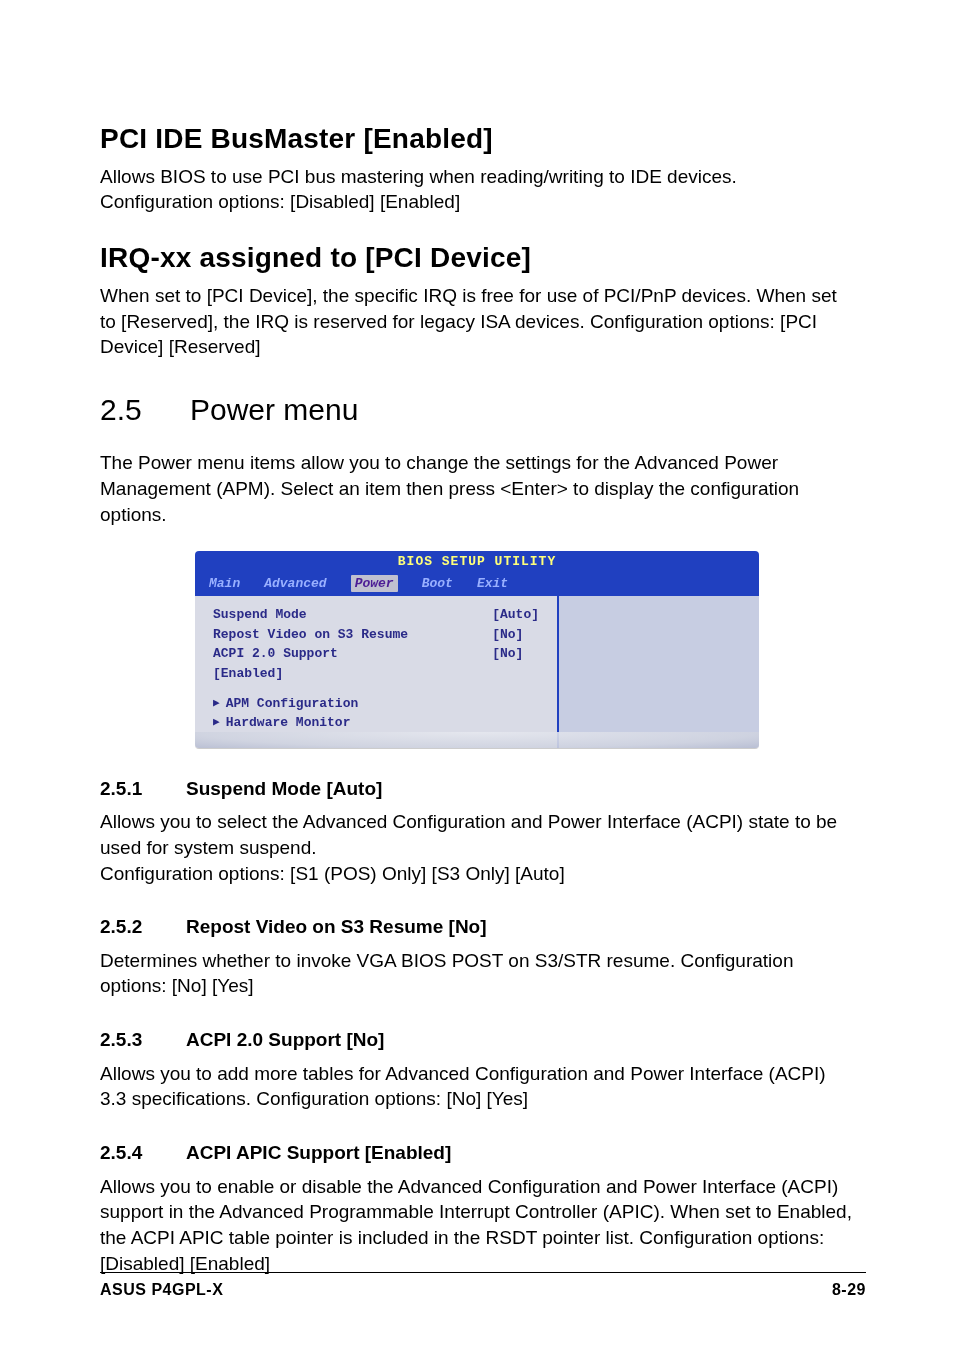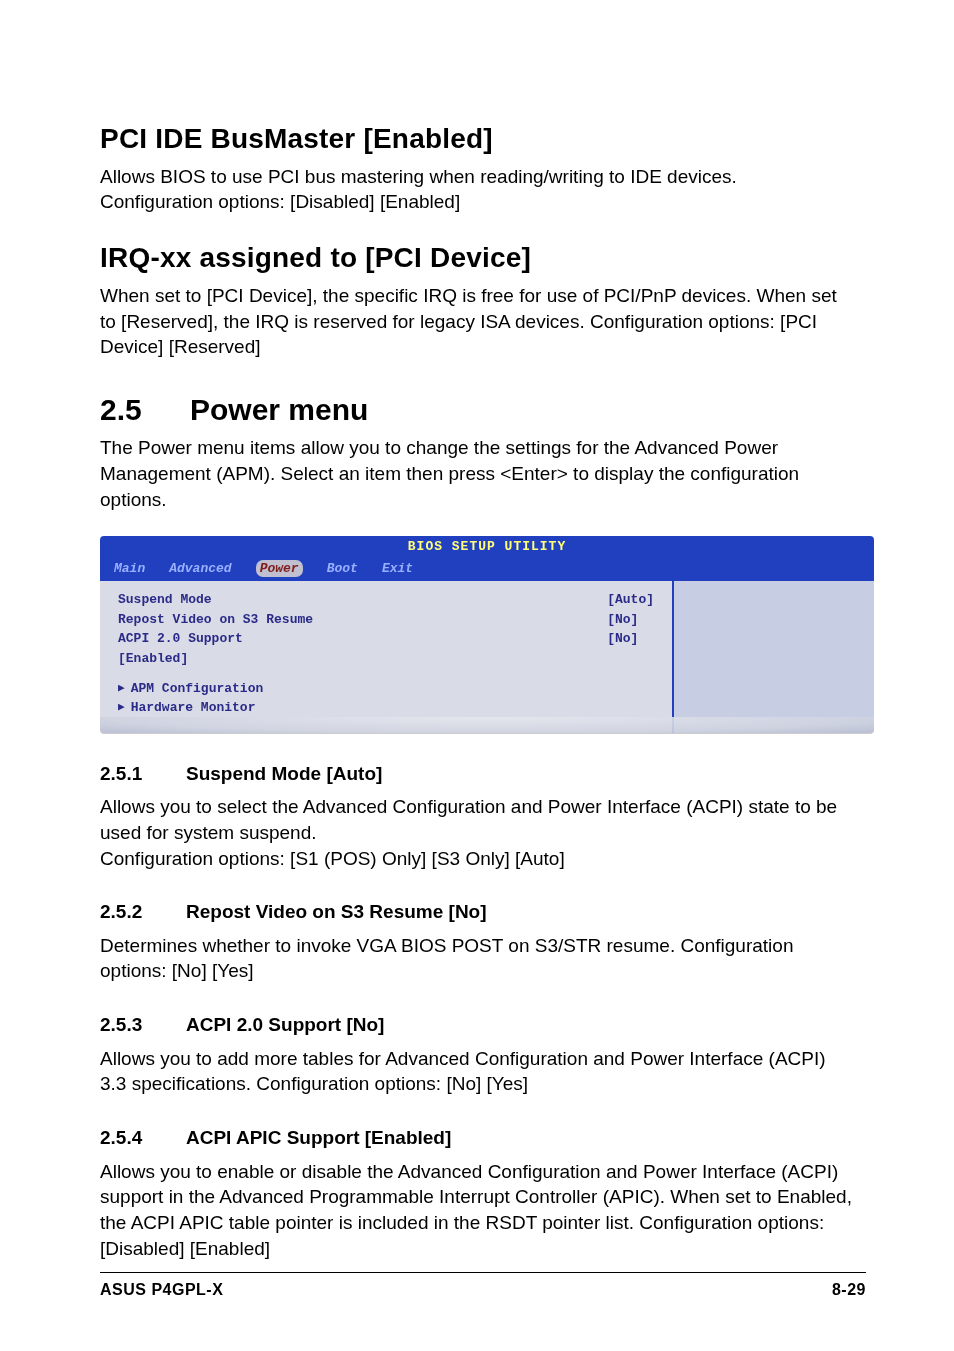--- a/index.html
+++ b/index.html
@@ -17,36 +17,36 @@
   .h3 {
     font-weight: bold;
     font-size: 28px;
     margin-bottom: 6px;
     letter-spacing: 0.2px;
   }
   .para {
     margin-bottom: 24px;
   }
   .sec-title {
-    font-weight: bold;
+    font-weight: normal;
     font-size: 30px;
     margin-top: 30px;
-    margin-bottom: 5px;
+    margin-bottom: 20px;
   }
   .sec-num { display:inline-block; width: 90px; }
   .sub-title {
     font-weight: bold;
     font-size: 19px;
     margin-top: 28px;
     margin-bottom: 8px;
   }
   .sub-num { display:inline-block; width: 86px; }
   .bios-box {
     margin: 22px auto 10px auto;
-    width: 774px;
+    width: 564px;
     border-radius: 4px;
     overflow: hidden;
     box-shadow: 0 1px 0 rgba(0,0,0,0.2);
     font-family: "Courier New", Courier, monospace;
     font-size: 13px;
   }
   .bios-top {
     background: #2040c0;
     color: #ffff7a;
     text-align: center;
@@ -59,23 +59,23 @@
     color: #99b0ff;
     display: flex;
     padding: 2px 14px 4px 14px;
     gap: 24px;
     font-weight: bold;
     font-style: italic;
   }
   .bios-tabs span { display:inline-block; }
   .tab-sel {
     background: #c0c0d0;
-    color: #7f1d1d;
+    color: #4c1d95;
     padding: 0 4px;
-    border-radius: 7px;
+    border-radius: 1px;
   }
   .bios-body {
     display: flex;
     background: #d9dbe6;
     min-height: 130px;
     position: relative;
   }
   .bios-left {
     flex: 1;
     padding: 10px 18px 16px 18px;

